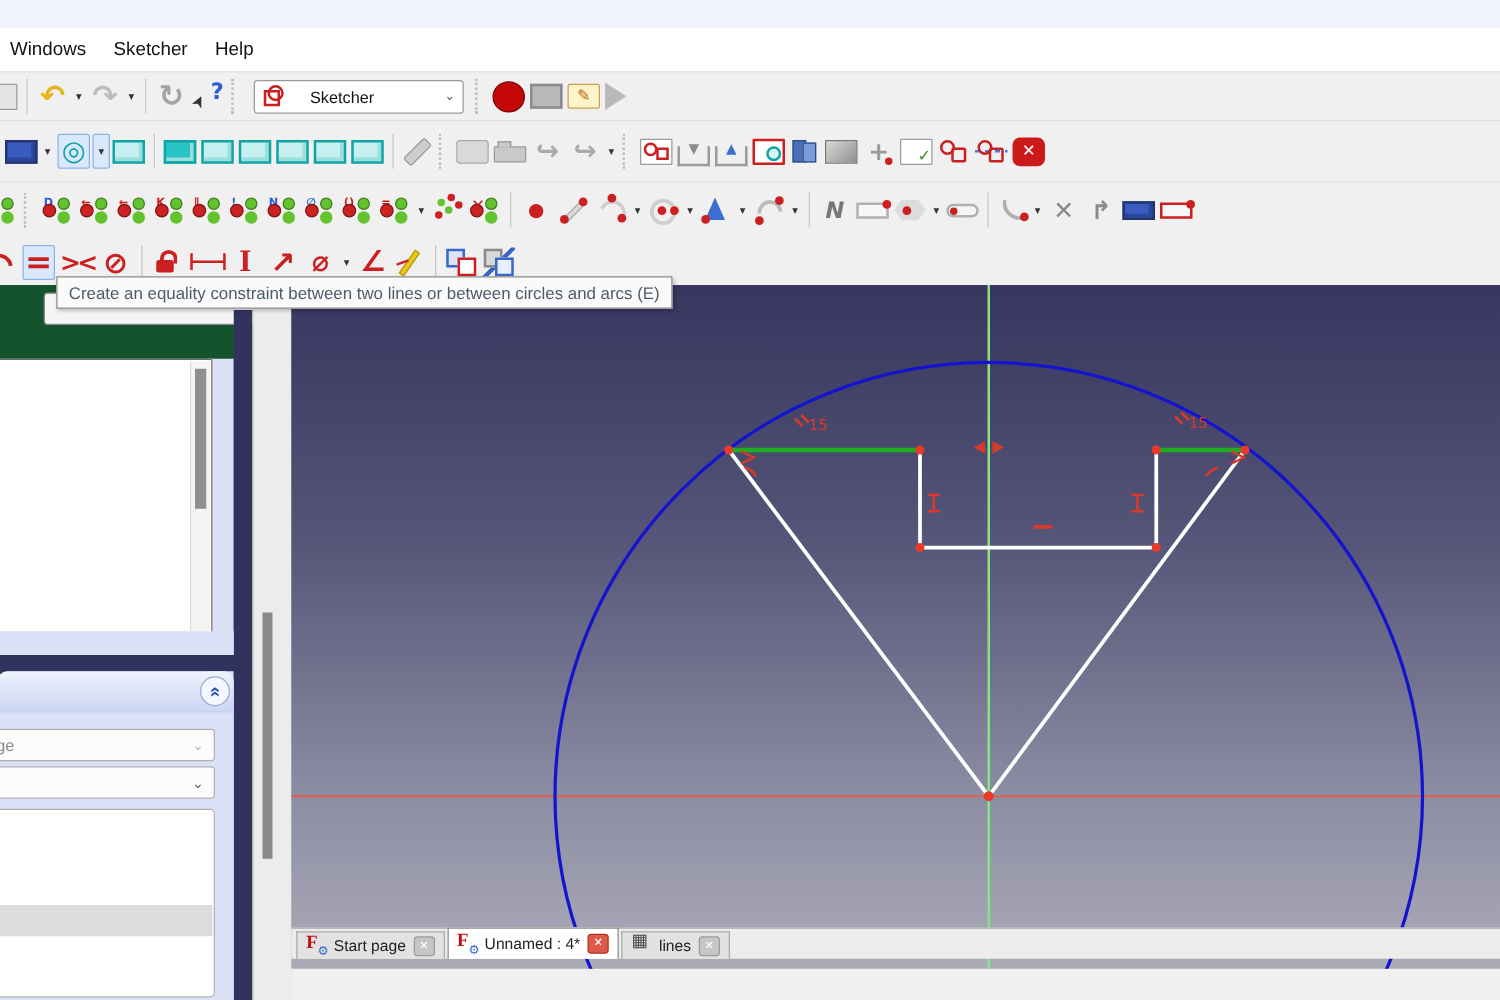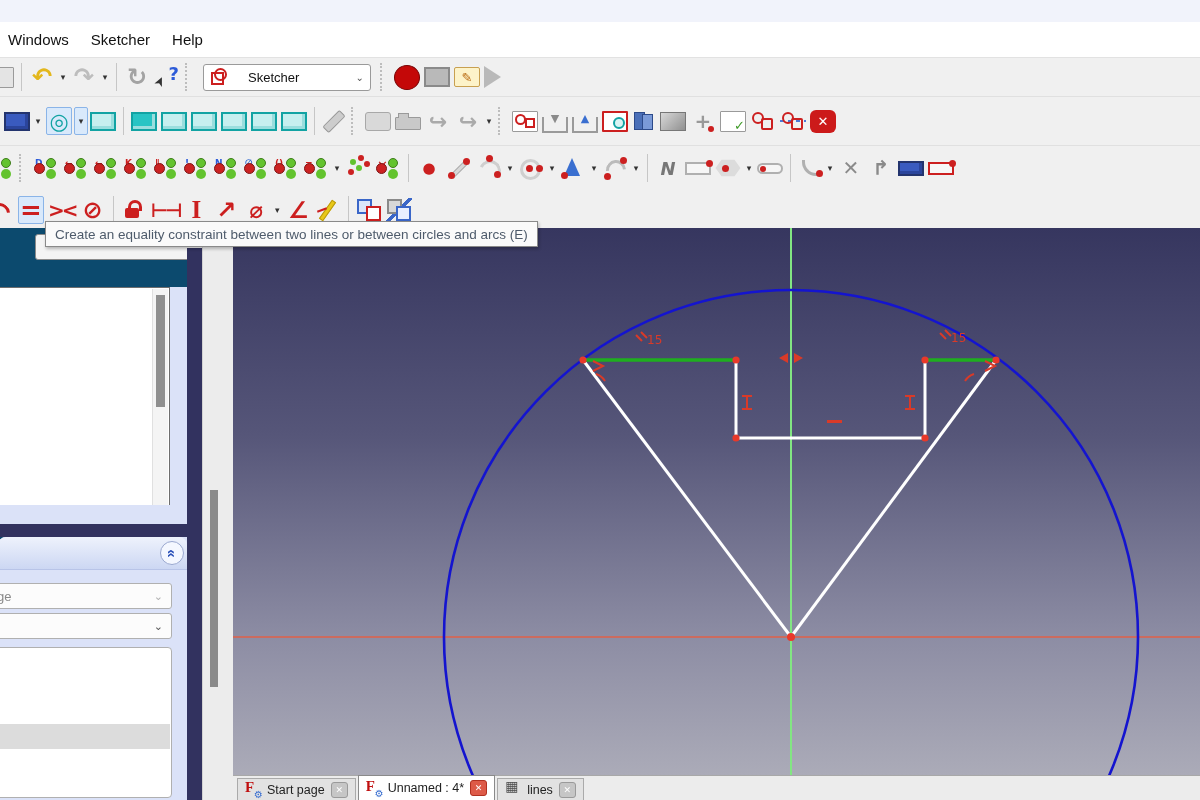--- a/index.html
+++ b/index.html
@@ -137,21 +137,21 @@
   .ic-sketchwb{width:18px;height:18px;position:relative;flex:none;}
   .ic-sketchwb::before{content:"";position:absolute;left:1px;bottom:1px;width:9px;height:9px;border:2px solid #cc1f1f;}
   .ic-sketchwb::after{content:"";position:absolute;right:1px;top:0px;width:9px;height:9px;border:2px solid #cc1f1f;border-radius:50%;}
   .wbcombo .lbl{font-size:13px;color:#111;margin-left:20px;flex:1;}
   .wbcombo .chev{font-size:10px;color:#555;}
   
   .tooltip{position:absolute;left:45px;top:221px;height:24px;background:#fafafa;border:1px solid #8a8a8a;
     box-shadow:1px 2px 3px rgba(0,0,0,.25);display:flex;align-items:center;padding:0 9px;z-index:50;
     font-size:13.5px;color:#4e5b6b;white-space:nowrap;}
   
-  .dock{position:absolute;left:0;top:228px;width:233px;height:572px;background:#0c4a6e;
+  .dock{position:absolute;left:0;top:228px;width:233px;height:572px;background:#14532d;
     border-right:1px solid #b4b4b4;box-sizing:border-box;}
   .dock .ghostcombo{position:absolute;left:35px;top:6px;width:190px;height:24px;border:1px solid #8a8a8a;
     border-radius:3px;background:#f4f4f4;}
   .bluecol{position:absolute;left:167px;top:59px;width:20px;bottom:0;background:#dbe2f8;}
   .navycol{position:absolute;left:187px;top:20px;width:15px;bottom:0;background:#32325f;}
   .scrollstrip{position:absolute;left:202px;top:0;width:31px;bottom:0;background:#ececec;border-left:1px solid #d2d2d2;}
   .scrollstrip .thumb{position:absolute;left:7px;top:262px;width:8px;height:197px;background:#8a8a8a;}
   .treepanel{position:absolute;left:-2px;top:59px;width:170px;height:218px;background:#fff;border:1px solid #6e6e6e;}
   .treescroll{position:absolute;right:1px;top:1px;width:15px;bottom:1px;background:#f4f4f4;border-left:1px solid #e0e0e0;}
   .treescroll .thumb{position:absolute;left:3px;top:6px;width:9px;height:112px;background:#8f8f8f;}
@@ -168,21 +168,21 @@
   .taskcombo .val{font-size:13px;color:#8a8a8a;flex:1;}
   .taskcombo .chev{font-size:11px;}
   .tasklist{position:absolute;left:-6px;top:110px;width:180px;bottom:2px;background:#fff;
     border:1px solid #b0b0b0;border-radius:4px;box-sizing:border-box;}
   .tasklist .selrow{position:absolute;left:1px;right:1px;top:76px;height:25px;background:#dcdcdc;}
   
   .viewport{position:absolute;left:233px;top:228px;width:967px;height:547px;
     background:linear-gradient(var(--vp-top,#36365f),#565679 38%,#8d8da4 75%,var(--vp-bottom,#ababb8));}
   .viewport svg{position:absolute;left:0;top:0;}
   
-  .tabbar{position:absolute;left:233px;top:775px;width:967px;height:25px;background:#ececec;
+  .tabbar{position:absolute;left:233px;top:742px;width:967px;height:25px;background:#ececec;
     border-top:1px solid #a8a8a8;display:flex;align-items:flex-end;padding-left:4px;box-sizing:border-box;}
   .tab{display:inline-flex;align-items:center;height:21px;padding:0 7px;background:#e2e2e2;
     border:1px solid #aaa;border-bottom:none;margin-right:2px;font-size:12.5px;color:#222;gap:6px;}
   .tab.active{height:24px;background:#fff;border-color:#8a8a8a;}
   .ic-fc{width:16px;height:15px;position:relative;display:inline-block;}
   .ic-fc::before{content:"F";position:absolute;left:0;top:-3px;color:#c01010;font-weight:bold;
     font-family:"Liberation Serif",serif;font-size:15px;}
   .ic-fc::after{content:"⚙";position:absolute;right:-2px;bottom:-3px;font-size:10px;color:#3a6fd0;
     font-family:"DejaVu Sans",sans-serif;}
   .ic-sheet{width:16px;height:15px;display:inline-block;position:relative;}

